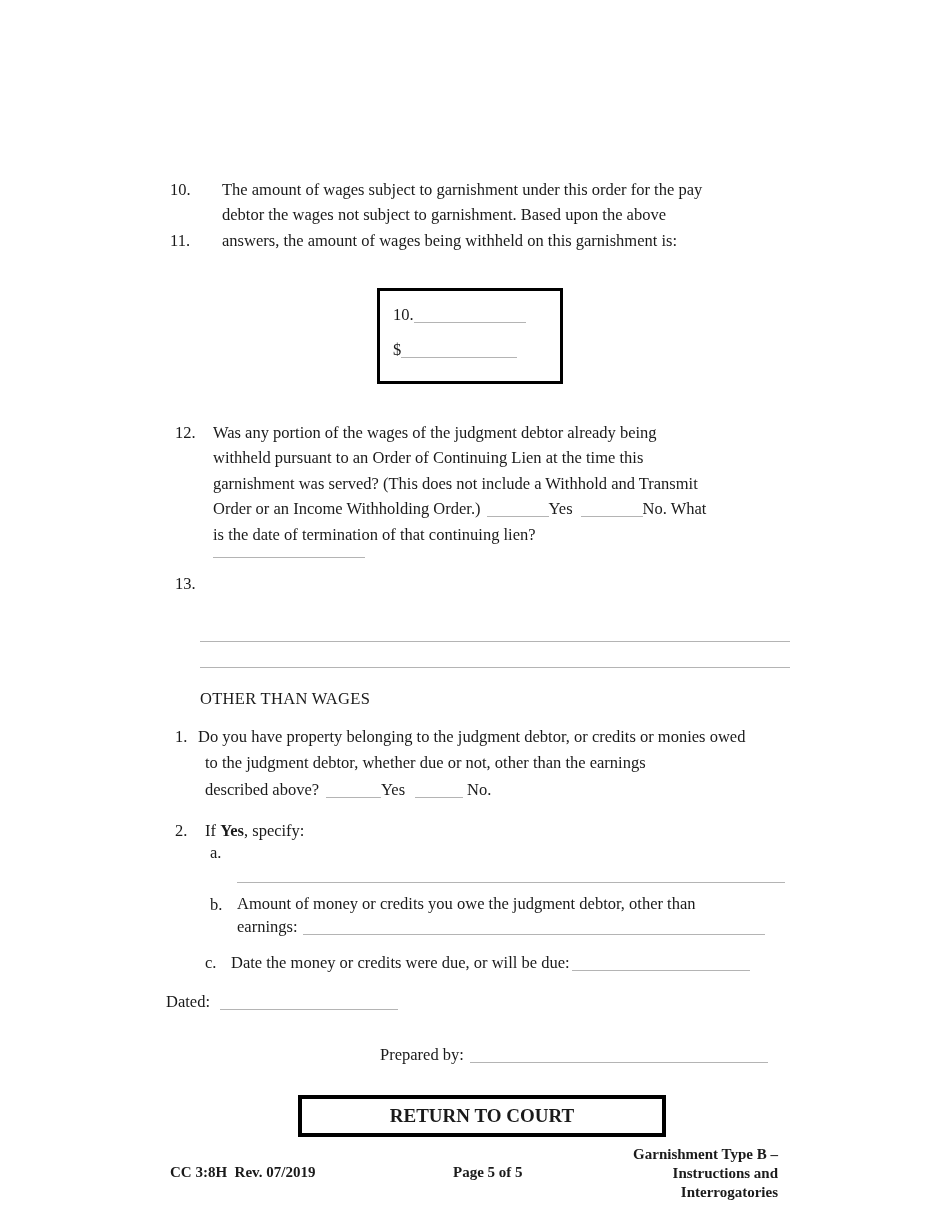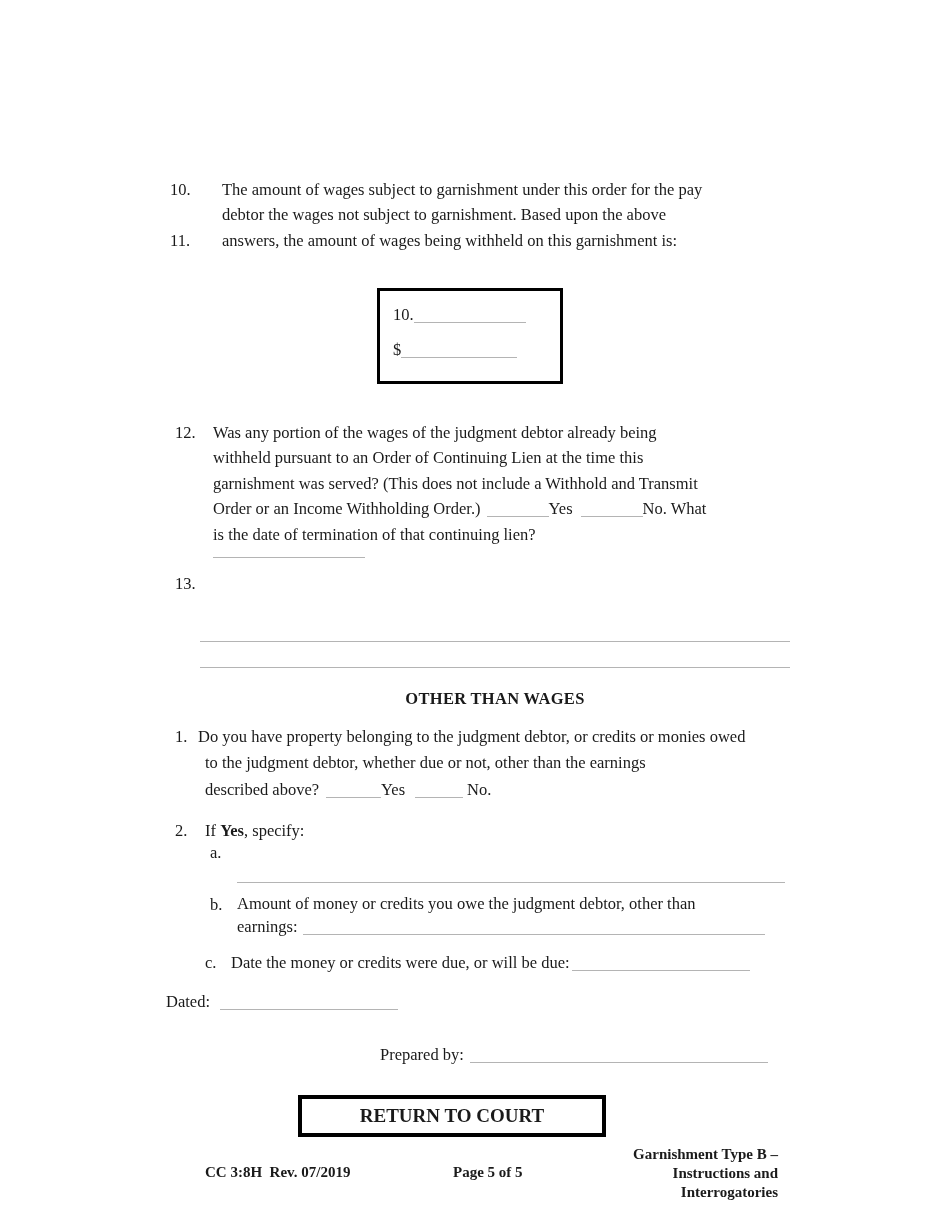--- a/index.html
+++ b/index.html
@@ -32,23 +32,23 @@
     box-sizing:border-box;
   }
   .box-row { white-space:nowrap; }
   .return-box {
     border:4px solid #000;
     box-sizing:border-box;
     text-align:center;
     font-weight:bold;
     font-size:19px;
   }
-  .heading { font-weight:bold; text-align:center; letter-spacing:0.3px; }
+  .heading { font-weight:normal; letter-spacing:0.3px; }
   .footer-text { font-size:15px; line-height:19px;font-weight:bold; }
-  .pre { white-space:pre;margin-left:35px; }
+  .pre { white-space:pre; }
 </style>
 </head>
 <body>
 
 <div class="page">
 
   <div class="abs ln" style="left:170px; top:177px">10.</div>
   <div class="abs ln" style="left:170px; top:228px">11.</div>
 
   <div class="abs" style="left:222px; top:177px">
@@ -97,21 +97,21 @@
     <div class="ln" style="line-height:23px"><span>earnings:</span><span class="blank" style="width:462px; margin-left:6px"></span></div>
   </div>
 
   <div class="abs ln" style="left:205px; top:950px">c.</div>
   <div class="abs ln" style="left:231px; top:950px"><span>Date the money or credits were due, or will be due:</span><span class="blank" style="width:178px; margin-left:2px"></span></div>
 
   <div class="abs ln" style="left:166px; top:989px"><span>Dated:</span><span class="blank" style="width:178px; margin-left:10px"></span></div>
 
   <div class="abs ln" style="left:380px; top:1042px"><span>Prepared by:</span><span class="blank" style="width:298px; margin-left:6px"></span></div>
 
-  <div class="abs return-box" style="left:298px; top:1095px; width:308px; height:42px; line-height:34px;">RETURN TO COURT</div>
+  <div class="abs return-box" style="left:298px; top:1095px; width:368px; height:42px; line-height:34px;">RETURN TO COURT</div>
 
   <div class="abs footer-text pre" style="left:170px; top:1163px">CC 3:8H  Rev. 07/2019</div>
   <div class="abs footer-text" style="left:453px; top:1163px">Page 5 of 5</div>
   <div class="abs footer-text" style="left:578px; top:1145px; width:200px; text-align:right">
     <div>Garnishment Type B –</div>
     <div>Instructions and Interrogatories</div>
   </div>
 
 </div>
 

